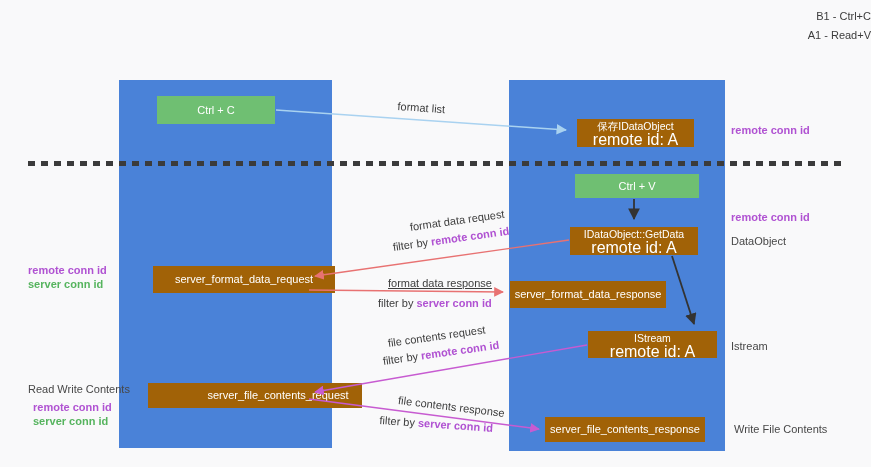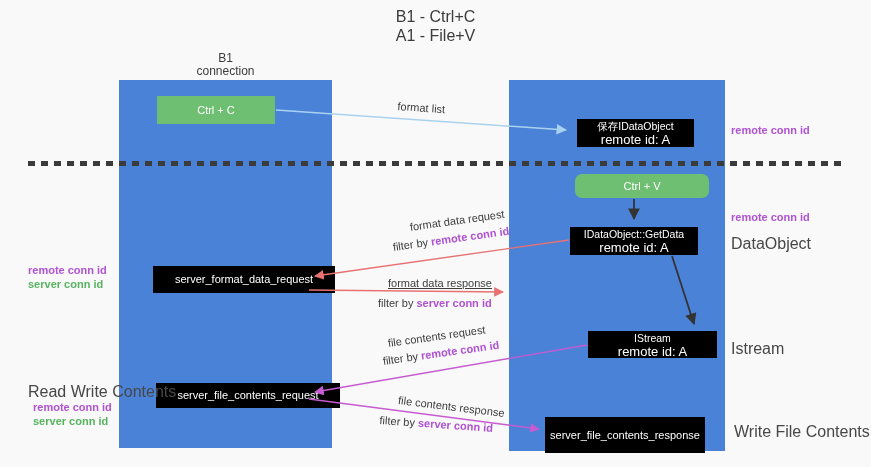--- a/index.html
+++ b/index.html
@@ -1,52 +1,52 @@
 <!DOCTYPE html>
 <html><head>
 <meta charset="utf-8">
 <style>
   html,body{margin:0;padding:0;}
   body{font-family:"Liberation Sans", sans-serif; background:#f2f2f2;}
   #canvas{position:relative;width:871px;height:467px;background:#f9f9fa;overflow:hidden;}
 
-  .title{position:absolute;top:7px;left:0;right:0;text-align:center;
-         font-size:16px;line-height:19px;color:#3c3c3c;}
+  .title{position:absolute;top:7px;left:0;right:0;text-align:right;
+         font-size:11px;line-height:19px;color:#3c3c3c;}
   .colhdr{position:absolute;text-align:center;font-size:12px;line-height:13px;color:#3c3c3c;}
   #hdr-b1{left:119px;top:52px;width:213px;}
   #hdr-a1{left:509px;top:52px;width:216px;}
 
   .lane{position:absolute;background:#4a82d8;}
   #lane-b1{left:119px;top:80px;width:213px;height:368px;}
   #lane-a1{left:509px;top:80px;width:216px;height:371px;}
 
   .node{position:absolute;display:flex;flex-direction:column;align-items:center;
-        justify-content:center;background:#000000;color:#fff;font-size:11px;
+        justify-content:center;background:#a16207;color:#fff;font-size:11px;
         line-height:13px;text-align:center;white-space:nowrap;}
   .node.green{background:#6fbf72;}
-  .node .l2{font-size:13px;}
+  .node .l2{font-size:16px;}
   #node-ctrl-c{left:157px;top:96px;width:118px;height:28px;}
   #node-save-obj{left:577px;top:119px;width:117px;height:28px;font-size:10.5px;}
-  #node-ctrl-v{left:575px;top:174px;width:134px;height:24px;border-radius:7px;}
+  #node-ctrl-v{left:575px;top:174px;width:124px;height:24px;}
   #node-getdata{left:570px;top:227px;width:128px;height:28px;font-size:10.5px;}
   #node-format-req{left:153px;top:266px;width:182px;height:27px;}
   #node-format-resp{left:510px;top:281px;width:156px;height:27px;}
   #node-istream{left:588px;top:331px;width:129px;height:27px;font-size:10.5px;}
-  #node-file-req{left:156px;top:383px;width:184px;height:25px;}
-  #node-file-resp{left:545px;top:417px;width:160px;height:36px;}
+  #node-file-req{left:148px;top:383px;width:168px;height:25px;padding-left:46px;}
+  #node-file-resp{left:545px;top:417px;width:160px;height:25px;}
 
   #divider{position:absolute;left:28px;top:161px;width:817px;height:5px;
     background:repeating-linear-gradient(90deg,#3b3b3b 0 7px,transparent 7px 13px);}
 
   svg.arrows{position:absolute;left:0;top:0;pointer-events:none;}
 
   .lbl{position:absolute;font-size:11px;color:#3d3d3d;white-space:nowrap;}
   .purple{color:#b052d2;font-weight:bold;}
   .greenlbl{color:#56b45e;font-weight:bold;}
-  .gray{color:#474747;font-size:16px;}
+  .gray{color:#474747;font-size:11px;}
   .pfx{margin-right:3px;}
 
   #lbl-format-list{left:398px;top:100px;transform:rotate(4deg);transform-origin:left top;}
   #lbl-fdr{left:409px;top:221px;transform:rotate(-8deg);transform-origin:left top;}
   #lbl-fdr-filter{left:392px;top:241px;transform:rotate(-8deg);transform-origin:left top;}
   #lbl-fdresp{left:388px;top:277px;text-decoration:underline;}
   #lbl-fdresp-filter{left:378px;top:297px;}
   #lbl-fcr{left:387px;top:337px;transform:rotate(-8deg);transform-origin:left top;}
   #lbl-fcr-filter{left:382px;top:355px;transform:rotate(-8deg);transform-origin:left top;}
   #lbl-fcresp{left:399px;top:394px;transform:rotate(7deg);transform-origin:left top;}
@@ -63,27 +63,23 @@
   #lbl-l-remote2{left:33px;top:401px;}
   #lbl-l-server2{left:33px;top:415px;}
 </style>
 </head>
 <body>
 
 <div id="canvas">
 
   <div class="title">
     <div>B1 - Ctrl+C</div>
-    <div>A1 - File+V</div>
+    <div>A1 - Read+V</div>
   </div>
 
-  <div class="colhdr" id="hdr-b1">
-    <div>B1</div>
-    <div>connection</div>
-  </div>
   <div class="colhdr" id="hdr-a1">
   </div>
 
   <div class="lane" id="lane-b1"></div>
   <div class="lane" id="lane-a1"></div>
 
   <div id="divider"></div>
 
   <div class="node green" id="node-ctrl-c">
     <div>Ctrl + C</div>
@@ -94,20 +90,23 @@
   </div>
   <div class="node green" id="node-ctrl-v">
     <div>Ctrl + V</div>
   </div>
   <div class="node" id="node-getdata">
     <div>IDataObject::GetData</div>
     <div class="l2">remote id: A</div>
   </div>
   <div class="node" id="node-format-req">
     <div>server_format_data_request</div>
+  </div>
+  <div class="node" id="node-format-resp">
+    <div>server_format_data_response</div>
   </div>
   <div class="node" id="node-istream">
     <div>IStream</div>
     <div class="l2">remote id: A</div>
   </div>
   <div class="node" id="node-file-req">
     <div>server_file_contents_request</div>
   </div>
   <div class="node" id="node-file-resp">
     <div>server_file_contents_response</div>

